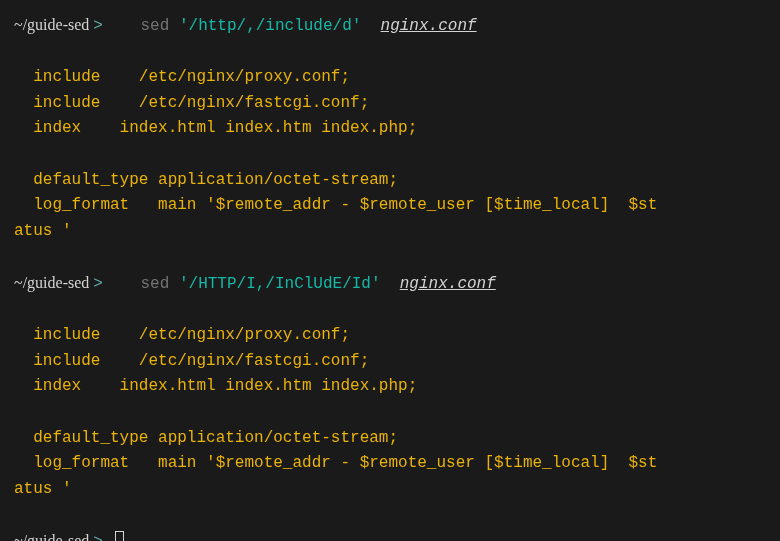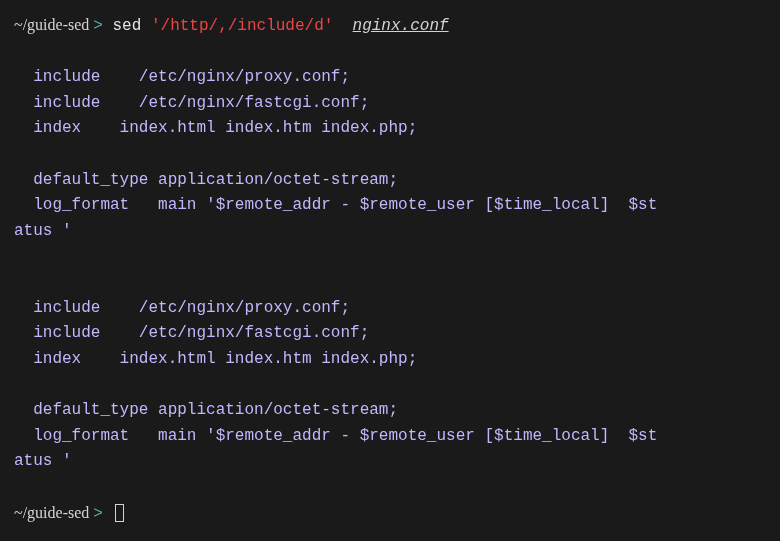--- a/index.html
+++ b/index.html
@@ -22,32 +22,33 @@
       white-space: pre;
     }
     .prompt-path {
       color: #d4d4d4;
       font-family: Liberation Serif, serif;
     }
     .prompt-symbol {
       color: #5fafaf;
     }
     .cmd-name {
-      color: #e5e5e5;
+      color: #737373;
+      margin-left: 28px;
     }
     .cmd-arg {
-      color: #ef4444;
+      color: #14b8a6;
     }
     .cmd-file {
       color: #d4d4d4;
       text-decoration: underline;
       font-style: italic;
     }
     .output {
-      color: #c4b5fd;
+      color: #eab308;
     }
     .cursor {
       display: inline-block;
       width: 9px;
       height: 18px;
       border: 1px solid #d4d4d4;
       vertical-align: middle;
       margin-bottom: 3px;
       margin-left: 2px;
     }
@@ -59,20 +60,21 @@
     <div class="terminal-line"><span class="prompt-path">~/guide-sed </span><span class="prompt-symbol">&gt; </span><span class="cmd-name">sed </span><span class="cmd-arg">'/http/,/include/d' </span><span> </span><span class="cmd-file">nginx.conf</span></div>
     <div class="terminal-line output">&nbsp;</div>
     <div class="terminal-line output">  include    /etc/nginx/proxy.conf;</div>
     <div class="terminal-line output">  include    /etc/nginx/fastcgi.conf;</div>
     <div class="terminal-line output">  index    index.html index.htm index.php;</div>
     <div class="terminal-line output">&nbsp;</div>
     <div class="terminal-line output">  default_type application/octet-stream;</div>
     <div class="terminal-line output">  log_format   main '$remote_addr - $remote_user [$time_local]  $st</div>
     <div class="terminal-line output">atus '</div>
     <div class="terminal-line output">&nbsp;</div>
+    <div class="terminal-line"><span class="prompt-path">~/guide-sed </span><span class="prompt-symbol">&gt; </span><span class="cmd-name">sed </span><span class="cmd-arg">'/HTTP/I,/InClUdE/Id' </span><span> </span><span class="cmd-file">nginx.conf</span></div>
     <div class="terminal-line output">&nbsp;</div>
     <div class="terminal-line output">  include    /etc/nginx/proxy.conf;</div>
     <div class="terminal-line output">  include    /etc/nginx/fastcgi.conf;</div>
     <div class="terminal-line output">  index    index.html index.htm index.php;</div>
     <div class="terminal-line output">&nbsp;</div>
     <div class="terminal-line output">  default_type application/octet-stream;</div>
     <div class="terminal-line output">  log_format   main '$remote_addr - $remote_user [$time_local]  $st</div>
     <div class="terminal-line output">atus '</div>
     <div class="terminal-line output">&nbsp;</div>
     <div class="terminal-line"><span class="prompt-path">~/guide-sed </span><span class="prompt-symbol">&gt; </span><span class="cursor"></span></div>

